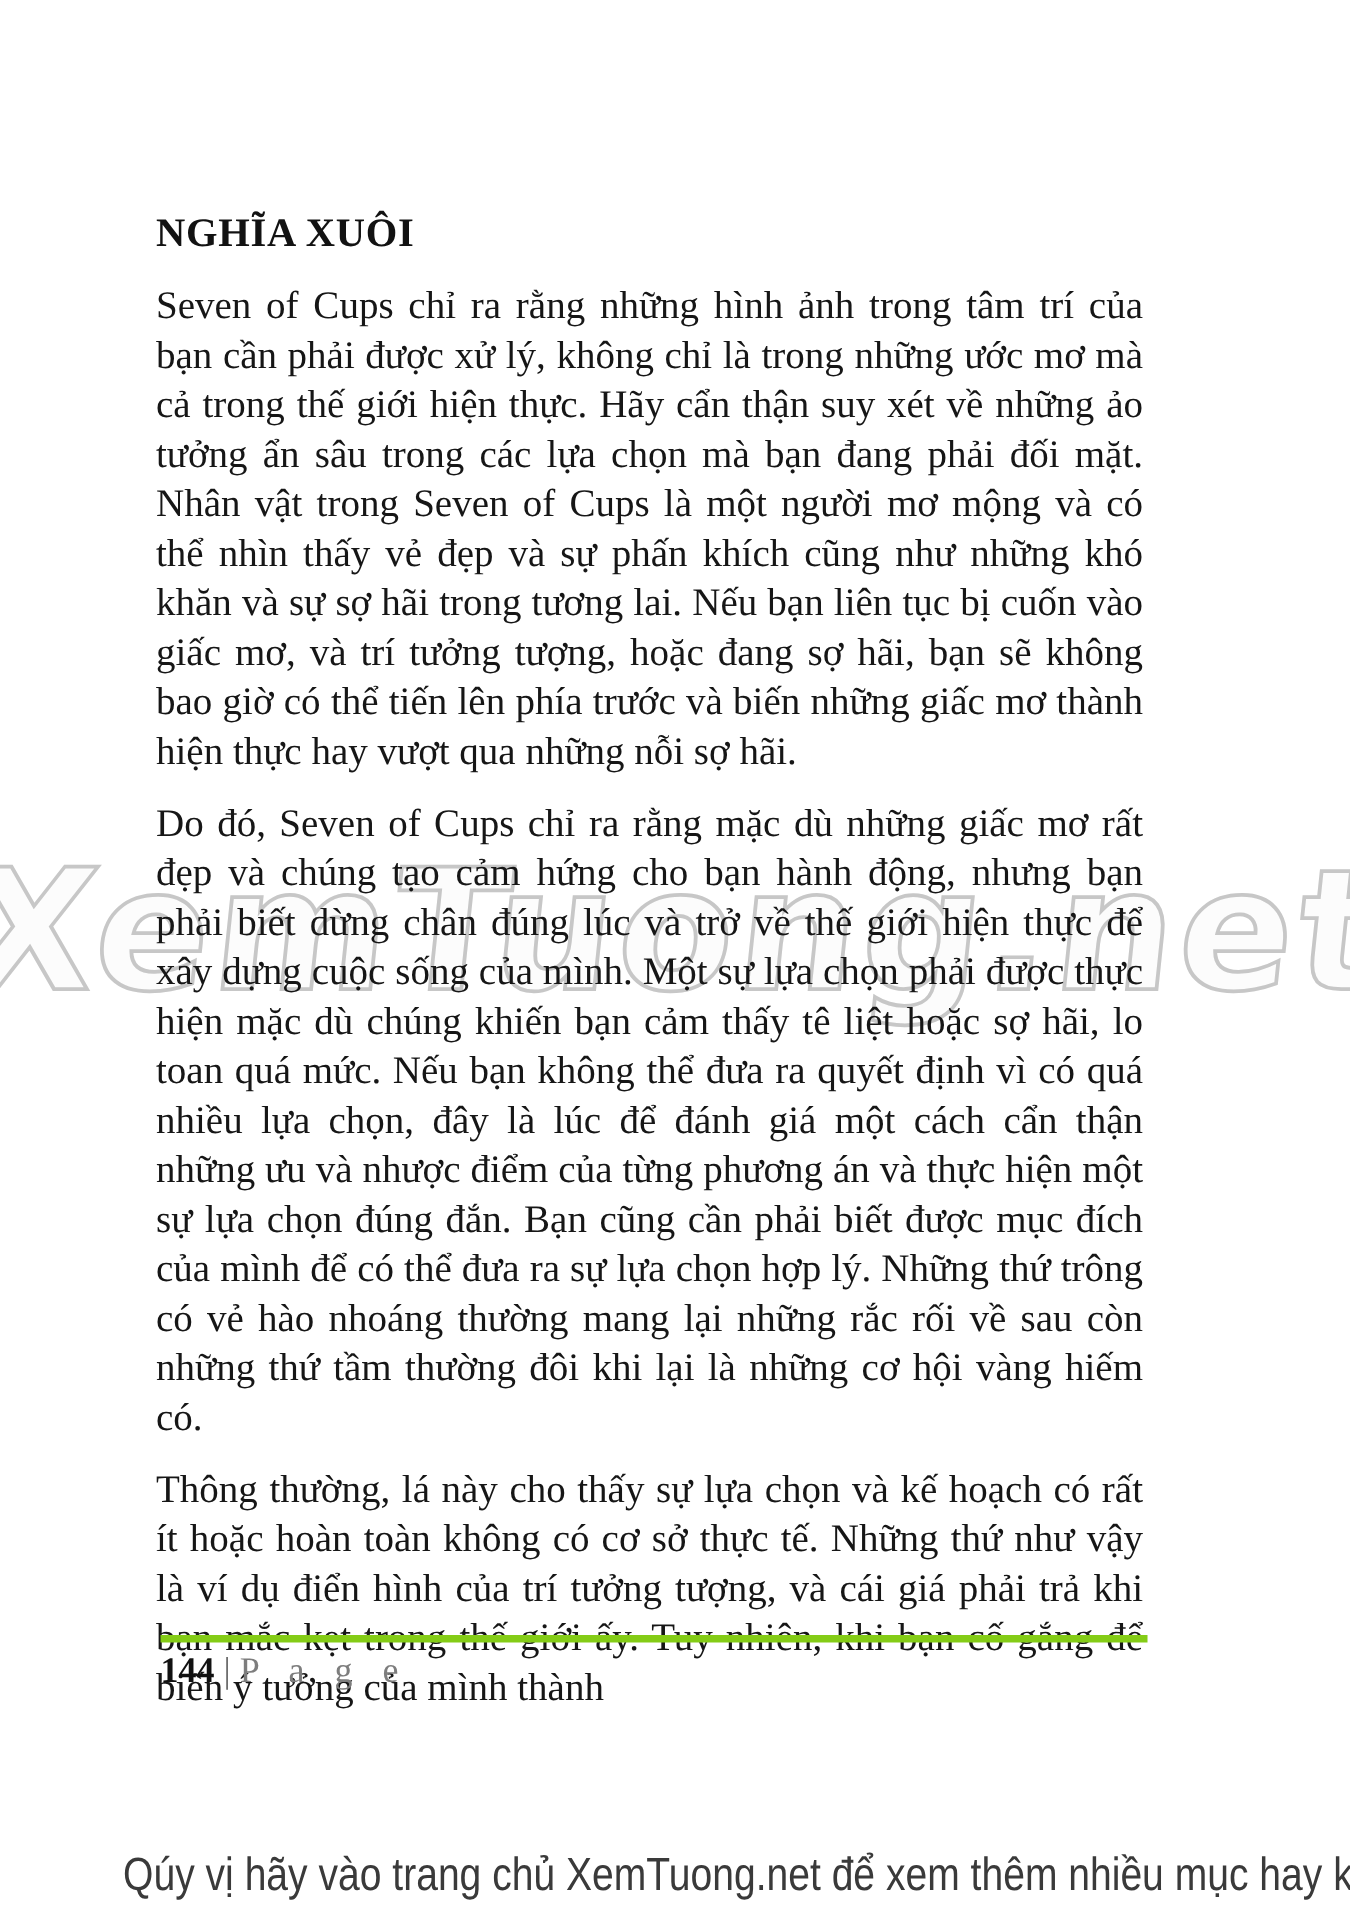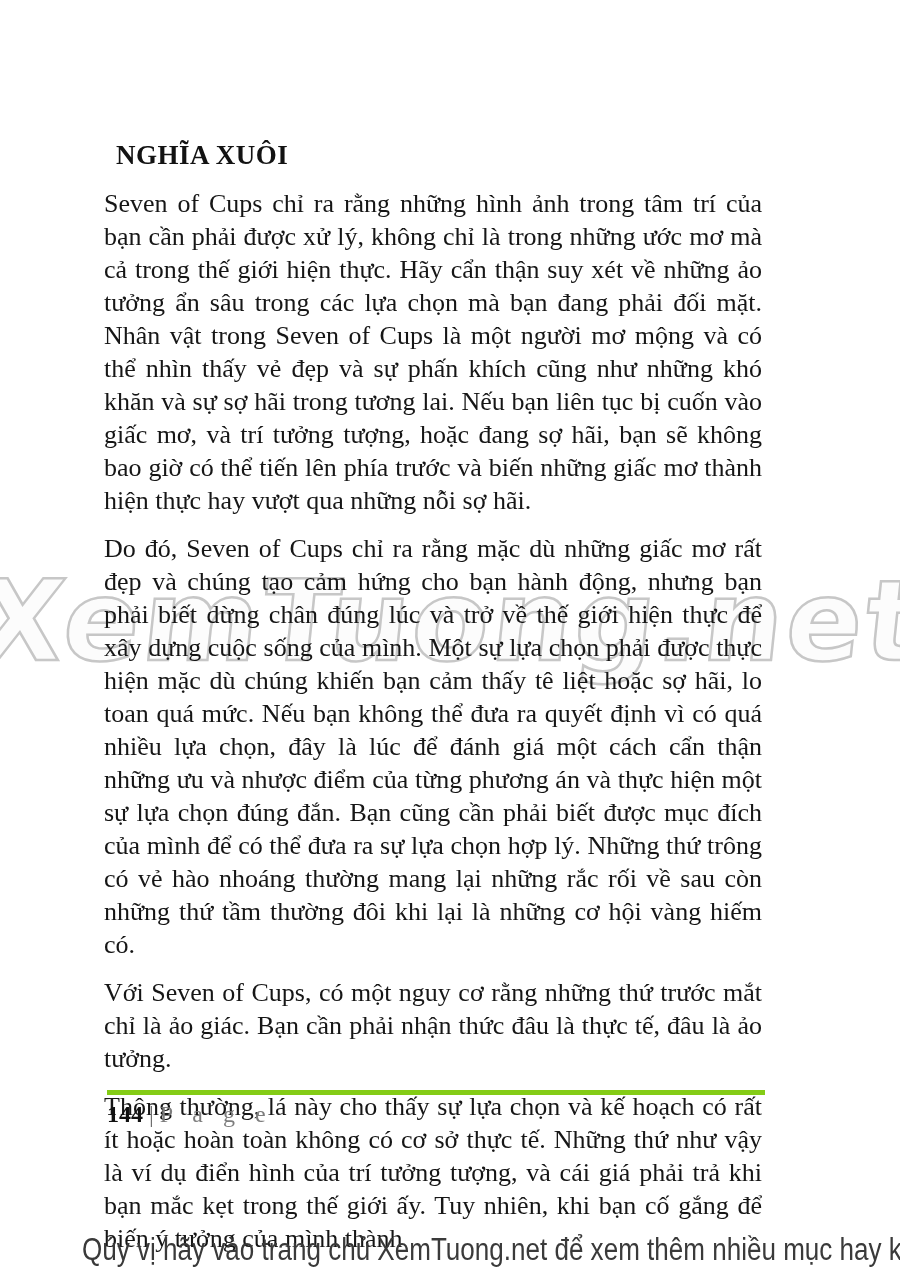--- a/index.html
+++ b/index.html
@@ -35,21 +35,21 @@
     font-size:26px;
     line-height:33px;
     text-align:justify;
     margin:0 0 15px 0;
   }
   .content p.last{margin-bottom:0;}
   h2.section-heading{
     font-size:27px;
     font-weight:bold;
     letter-spacing:0.5px;
-    margin:22px 0 16px 12px;
+    margin:22px 0 16px 0;
     color:#121212;
   }
   .page-footer{
     position:absolute;
     left:107px;top:1090px;
     width:658px;
     z-index:2;
     border-top:5px solid #84cc16;
     padding-top:6px;
     font-size:24px;
@@ -82,21 +82,20 @@
   <div class="watermark">XemTuong.net</div>
 
   <div class="content">
 
     <h2 class="section-heading">NGHĨA XUÔI</h2>
 
     <p>Seven of Cups chỉ ra rằng những hình ảnh trong tâm trí của bạn cần phải được xử lý, không chỉ là trong những ước mơ mà cả trong thế giới hiện thực. Hãy cẩn thận suy xét về những ảo tưởng ẩn sâu trong các lựa chọn mà bạn đang phải đối mặt. Nhân vật trong Seven of Cups là một người mơ mộng và có thể nhìn thấy vẻ đẹp và sự phấn khích cũng như những khó khăn và sự sợ hãi trong tương lai. Nếu bạn liên tục bị cuốn vào giấc mơ, và trí tưởng tượng, hoặc đang sợ hãi, bạn sẽ không bao giờ có thể tiến lên phía trước và biến những giấc mơ thành hiện thực hay vượt qua những nỗi sợ hãi.</p>
 
     <p>Do đó, Seven of Cups chỉ ra rằng mặc dù những giấc mơ rất đẹp và chúng tạo cảm hứng cho bạn hành động, nhưng bạn phải biết dừng chân đúng lúc và trở về thế giới hiện thực để xây dựng cuộc sống của mình. Một sự lựa chọn phải được thực hiện mặc dù chúng khiến bạn cảm thấy tê liệt hoặc sợ hãi, lo toan quá mức. Nếu bạn không thể đưa ra quyết định vì có quá nhiều lựa chọn, đây là lúc để đánh giá một cách cẩn thận những ưu và nhược điểm của từng phương án và thực hiện một sự lựa chọn đúng đắn. Bạn cũng cần phải biết được mục đích của mình để có thể đưa ra sự lựa chọn hợp lý. Những thứ trông có vẻ hào nhoáng thường mang lại những rắc rối về sau còn những thứ tầm thường đôi khi lại là những cơ hội vàng hiếm có.</p>
 
-    <p>Với Seven of Cups, có một nguy cơ rằng những thứ trước mắt chỉ là ảo giác. Bạn cần phải nhận thức đâu là thực tế, đâu là ảo tưởng.</p>
 
     <p class="last">Thông thường, lá này cho thấy sự lựa chọn và kế hoạch có rất ít hoặc hoàn toàn không có cơ sở thực tế. Những thứ như vậy là ví dụ điển hình của trí tưởng tượng, và cái giá phải trả khi bạn mắc kẹt trong thế giới ấy. Tuy nhiên, khi bạn cố gắng để biến ý tưởng của mình thành</p>
   </div>
 
   <div class="page-footer">
     <span class="page-number">144</span><span class="footer-sep">|</span><span class="footer-pagelabel">P a g e</span>
   </div>
 
   <div class="bottom-banner">
     <span>Qúy vị hãy vào trang chủ XemTuong.net để xem thêm nhiều mục hay khác</span>

